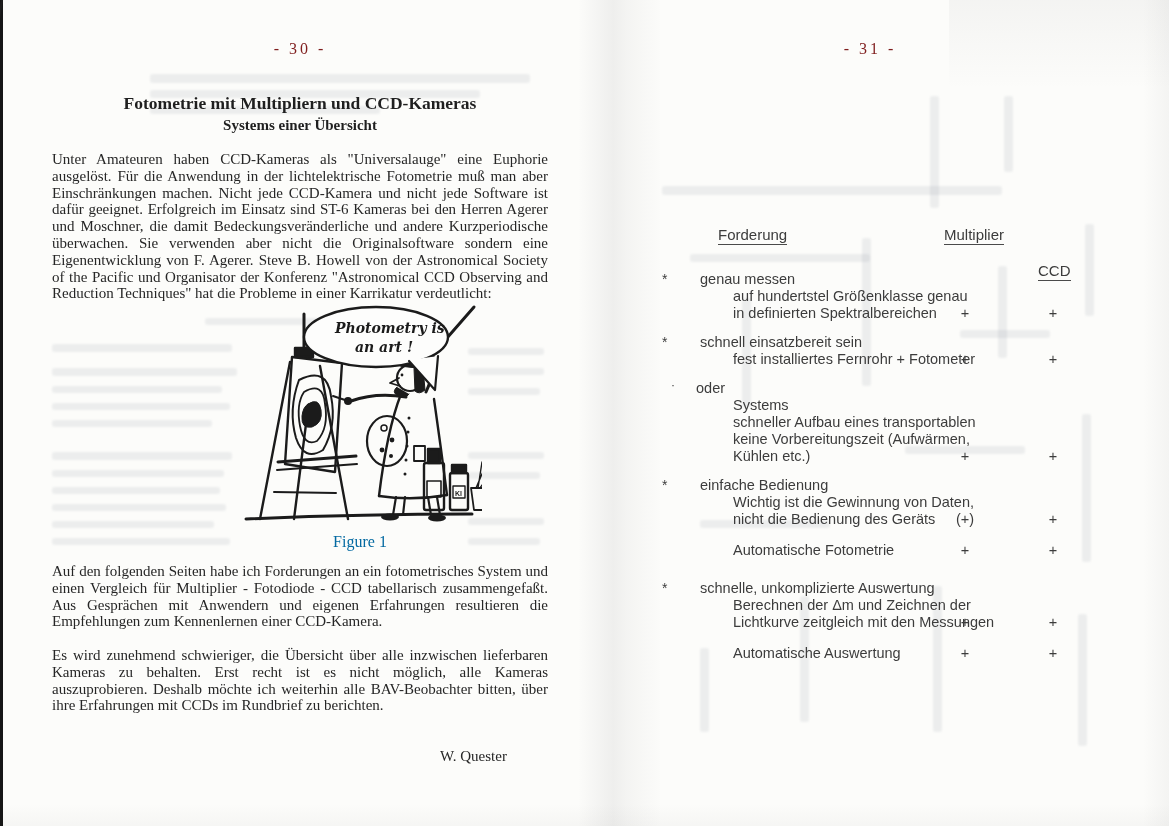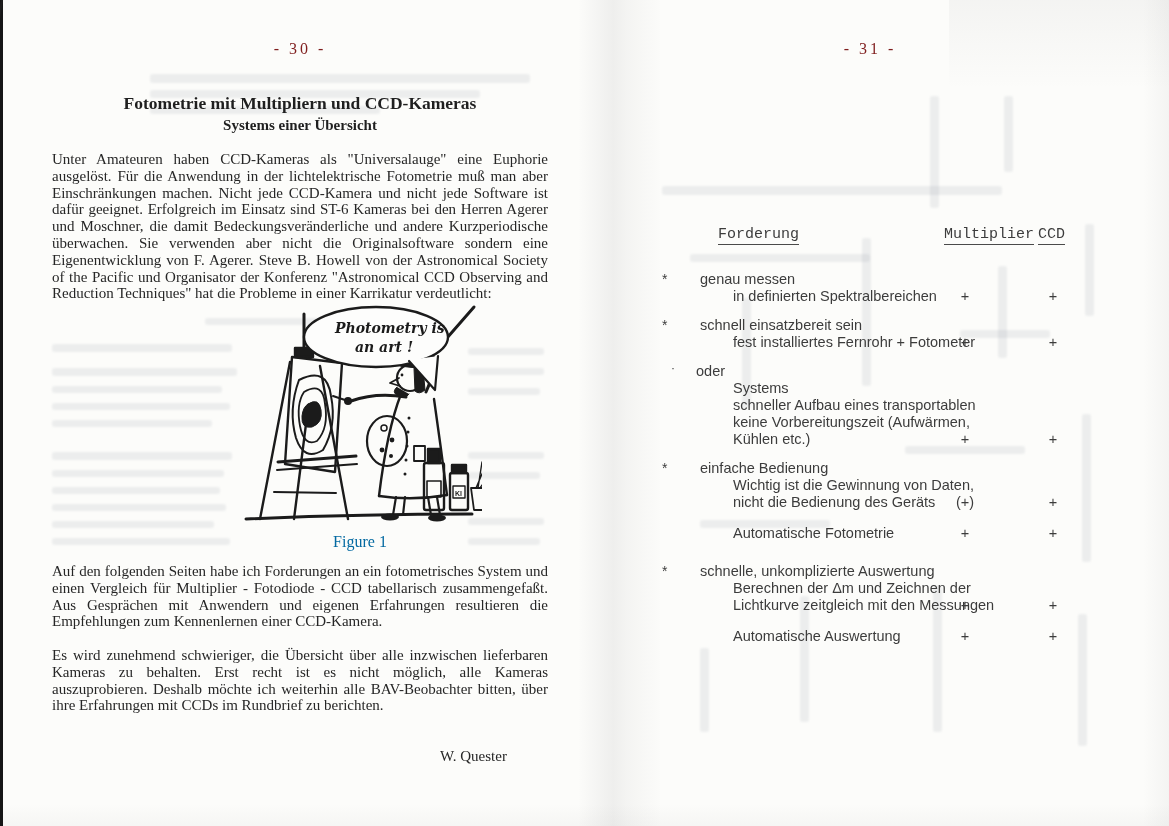--- a/index.html
+++ b/index.html
@@ -42,25 +42,25 @@
   #lp-p3{top:647px;}
   #lp-sig{position:absolute;left:440px;top:748px;font-size:15px;color:#262626;}
   #figure-box{position:absolute;left:238px;top:300px;width:244px;height:232px;font-weight:bold;}
   #figure-caption{position:absolute;left:238px;top:533px;width:244px;text-align:center;
     font-size:16px;color:#0369a1;}
 
   
   .sans{font-family:"Liberation Sans", sans-serif;color:#3c3c3c;}
   #rp-heading{position:absolute;left:660px;top:146px;font-size:18.5px;color:#333;}
   #rp-heading span{border-bottom:2px solid #3a3a3a;padding-bottom:3px;}
-  .colhead{position:absolute;top:226px;font-size:15px;color:#3c3c3c;font-family:Liberation Mono, monospace;}
+  .colhead{position:absolute;top:226px;font-size:15px;color:#3c3c3c;}
   .colhead span{border-bottom:1.5px solid #4a4a4a;padding-bottom:1px;}
   #ch-forderung{left:718px;}
   #ch-multiplier{left:944px;}
-  #ch-ccd{left:1038px;}
+  #ch-ccd{left:1038px;margin-top:36px;}
 
   #req-rows{position:absolute;left:660px;top:271px;width:470px;}
   .req-group{margin-top:12px;}
   .req-group:first-child{margin-top:0;}
   .req-group.last{margin-top:21px;}
   .req-row{position:relative;line-height:17px;font-size:14.5px;min-height:17px;
     font-family:"Liberation Sans", sans-serif;color:#3c3c3c;}
   .req-row.spacer{min-height:14px;}
   .bullet{position:absolute;left:2px;top:0;font-size:14px;color:#3c3c3c;}
   .bullet.dot{left:11px;top:-3px;font-size:12px;}
@@ -216,20 +216,21 @@
   </div>
   <div id="ch-multiplier" class="colhead sans">
     <span>Multiplier</span>
   </div>
   <div id="ch-ccd" class="colhead sans">
     <span>CCD</span>
   </div>
   <div id="req-rows">
       <div class="req-group">
         <div class="req-row"><span class="bullet">*</span><span class="req-title">genau messen</span></div>
+        <div class="req-row"><span class="req-sub">auf hundertstel Größenklasse genau</span></div>
         <div class="req-row"><span class="req-sub">in definierten Spektralbereichen</span><span class="mark mult">+</span><span class="mark ccd">+</span></div>
       </div>
       <div class="req-group">
         <div class="req-row"><span class="bullet">*</span><span class="req-title">schnell einsatzbereit sein</span></div>
         <div class="req-row"><span class="req-sub">fest installiertes Fernrohr + Fotometer</span><span class="mark mult">+</span><span class="mark ccd">+</span></div>
       </div>
       <div class="req-group">
         <div class="req-row"><span class="bullet dot">·</span><span class="req-title oder">oder</span></div>
         <div class="req-row"><span class="req-sub">Systems</span></div>
         <div class="req-row"><span class="req-sub">schneller Aufbau eines transportablen</span></div>

